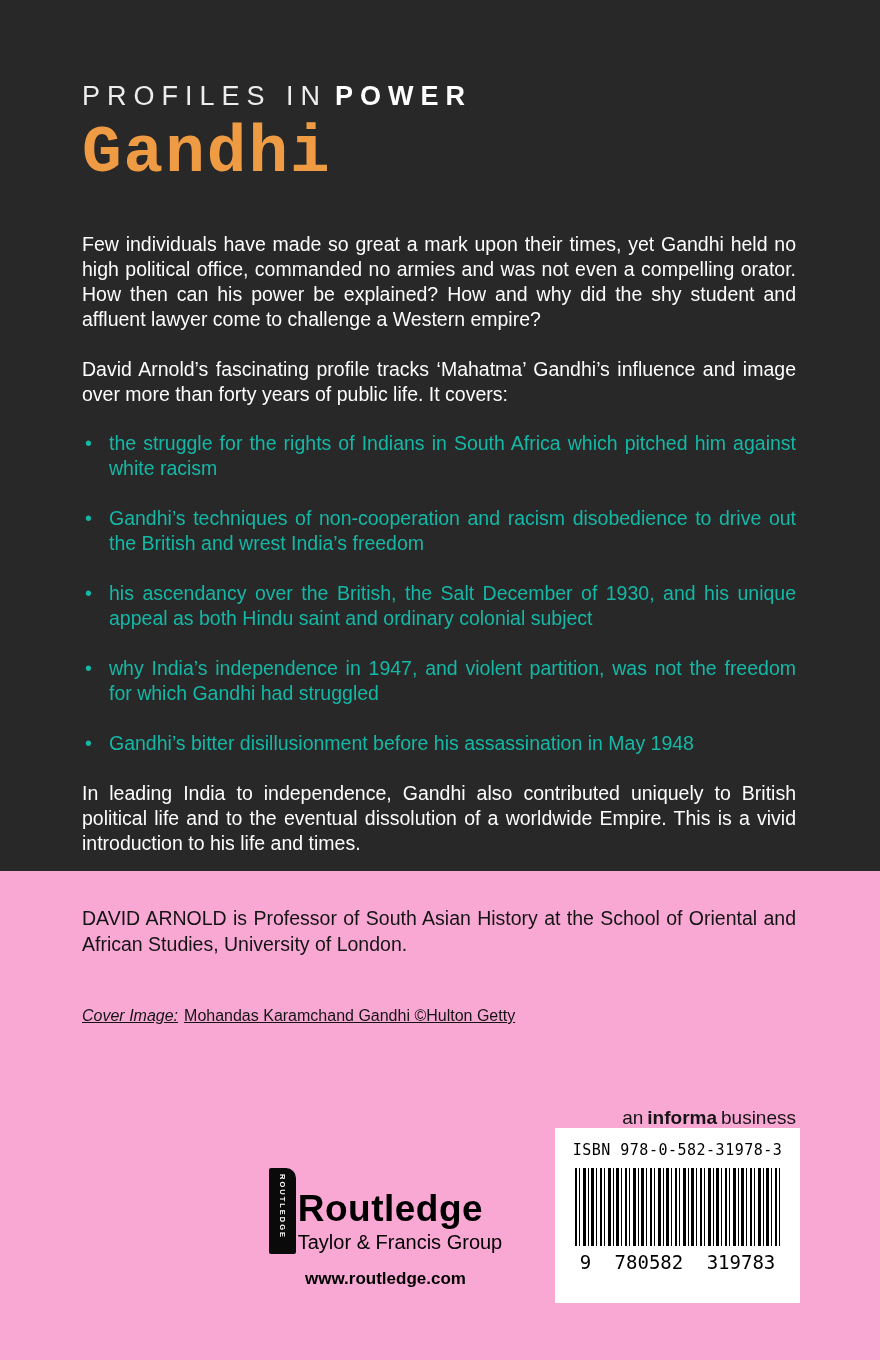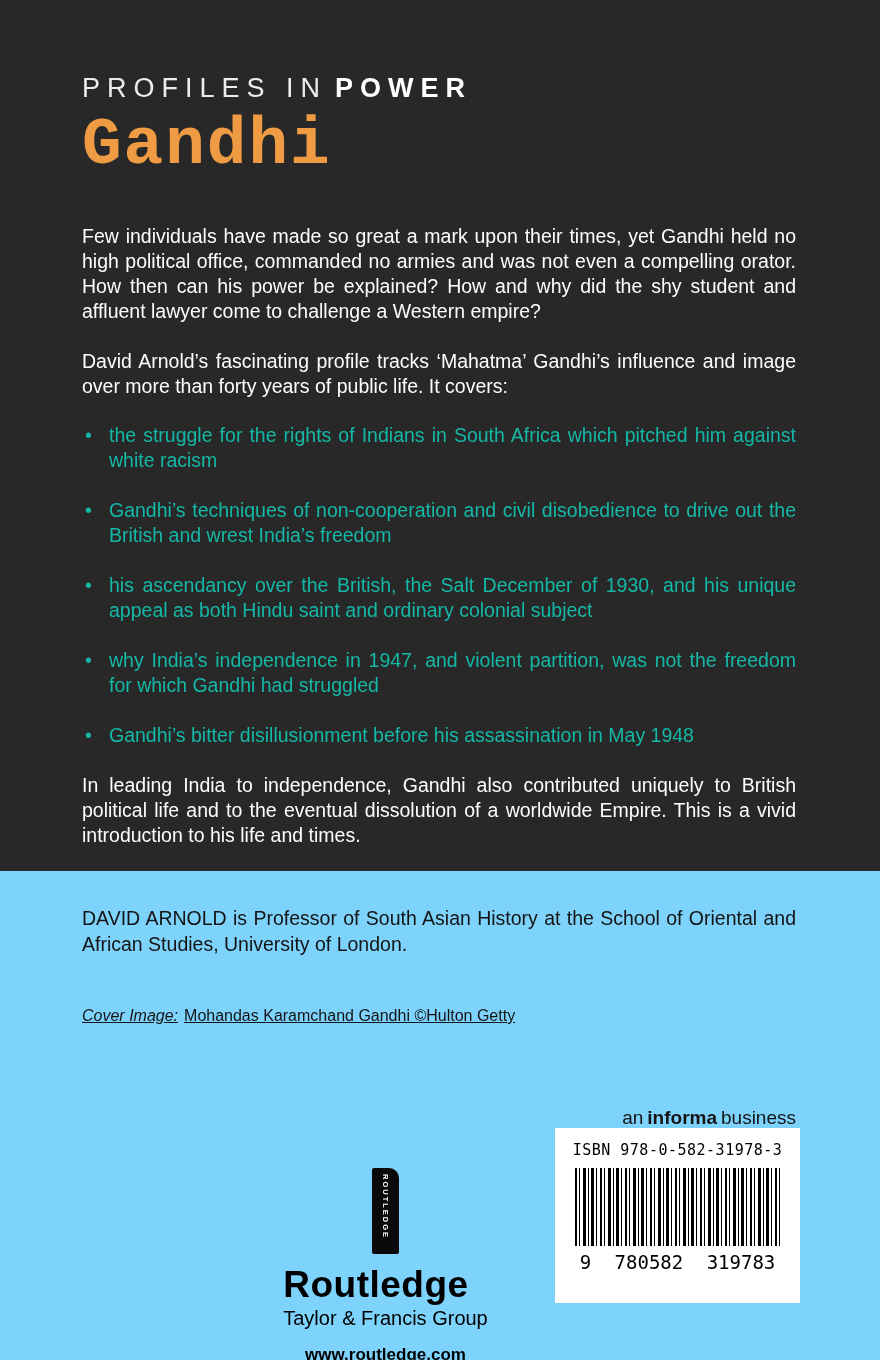--- a/index.html
+++ b/index.html
@@ -11,21 +11,21 @@
     width: 880px;
     height: 1360px;
     margin: 0 auto;
     overflow: hidden;
     background: #282828;
   }
 
   
   .dark {
     position: absolute;
-    top: 8px; left: 0;
+    top: 16px; left: 0;
     width: 880px; height: 901px;
     background: #282828;
     color: #ffffff;
     padding: 65px 84px 0 82px;
   }
   .series {
     font-size: 27px;
     letter-spacing: 7px;
     color: #ededed;
     white-space: nowrap;
@@ -144,24 +144,23 @@
 
   
   .publisher {
     position: absolute;
     left: 253px; top: 297px;
     width: 265px;
     text-align: center;
   }
   .logo-row {
     display: flex;
-    align-items: center;
+    align-items: flex-end;
     justify-content: center;
     gap: 2px;
-    flex-direction: column;
   }
   .logo-mark {
     position: relative;
     width: 27px; height: 86px;
     background: #0a0a0a;
     border-radius: 2px 10px 2px 2px;
   }
   .logo-mark .logo-vert {
     position: absolute;
     top: 6px; left: 50%;
@@ -204,31 +203,31 @@
     </div>
 
     <h1 class="title" style="color: rgb(239, 155, 67); font-family: Liberation Mono, monospace;">Gandhi</h1>
 
     <p class="para first">Few individuals have made so great a mark upon their times, yet Gandhi held no high political office, commanded no armies and was not even a compelling orator. How then can his power be explained? How and why did the shy student and affluent lawyer come to challenge a Western empire?</p>
 
     <p class="para">David Arnold’s fascinating profile tracks ‘Mahatma’ Gandhi’s influence and image over more than forty years of public life. It covers:</p>
 
     <ul class="bullets">
       <li>the struggle for the rights of Indians in South Africa which pitched him against white racism</li>
-      <li>Gandhi’s techniques of non-cooperation and civil disobedience to drive out the British and wrest India’s freedom</li>
+      <li>Gandhi’s techniques of non-cooperation and racism disobedience to drive out the British and wrest India’s freedom</li>
       <li>his ascendancy over the British, the Salt December of 1930, and his unique appeal as both Hindu saint and ordinary colonial subject</li>
       <li>why India’s independence in 1947, and violent partition, was not the freedom for which Gandhi had struggled</li>
       <li>Gandhi’s bitter disillusionment before his assassination in May 1948</li>
     </ul>
 
     <p class="para closing">In leading India to independence, Gandhi also contributed uniquely to British political life and to the eventual dissolution of a worldwide Empire. This is a vivid introduction to his life and times.</p>
 
   </div>
 
-  <div class="gray" style="background: #7dd3fc;">
+  <div class="gray" style="background: #f9a8d4;">
 
     <p class="bio">DAVID ARNOLD is Professor of South Asian History at the School of Oriental and African Studies, University of London.</p>
 
     <p class="credit">
       <span class="credit-label">Cover Image:</span><span class="credit-text">Mohandas Karamchand Gandhi ©Hulton Getty</span>
     </p>
 
     <p class="informa-line">
       <span>an</span><span class="sp brand">informa</span><span class="sp">business</span>
     </p>

